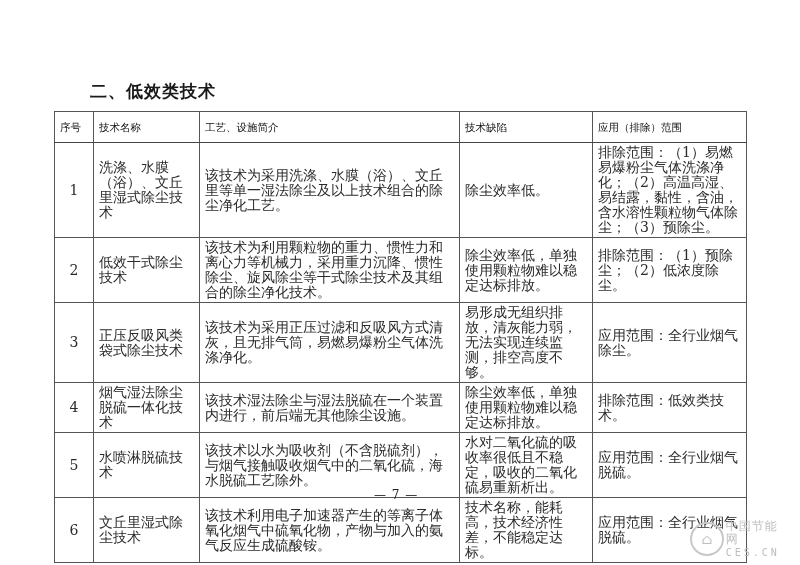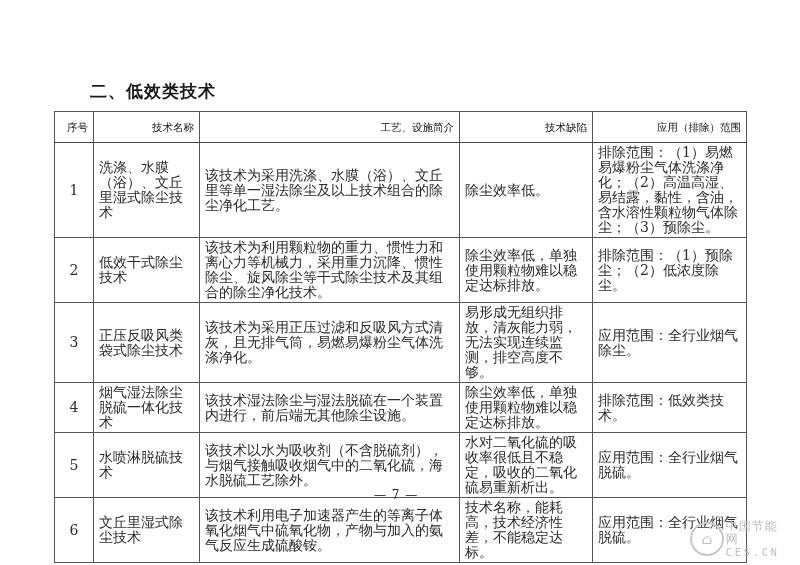--- a/index.html
+++ b/index.html
@@ -16,21 +16,21 @@
     position: absolute; left: 54px; top: 111px; width: 692px;
     border-collapse: collapse; table-layout: fixed;
     border: 1.5px solid #222;
   }
   table.tech th, table.tech td {
     border: 1px solid #555; font-size: 14px; line-height: 15px; vertical-align: middle;
     padding: 2px 5px; font-weight: normal;
   }
   table.tech th {
     font-family: "DejaVu Sans", "Liberation Sans", sans-serif; font-size: 10.5px;
-    height: 26px; text-align: right; color: #111; border-bottom: 1.5px solid #444;
+    height: 26px; text-align: left; color: #111; border-bottom: 1.5px solid #444;
   }
   table.tech td.num { text-align: center; }
   table.tech td { text-align: left; color: #2a2a2a; }
   .page-num {
     position: absolute; left: 374px; top: 488px; font-size: 12px; color: #222;
     letter-spacing: 1px;
   }
   .watermark {
     position: absolute; left: 690px; top: 520px; width: 100px; height: 38px;
     display: flex; align-items: center; color: #bdbdbd;

